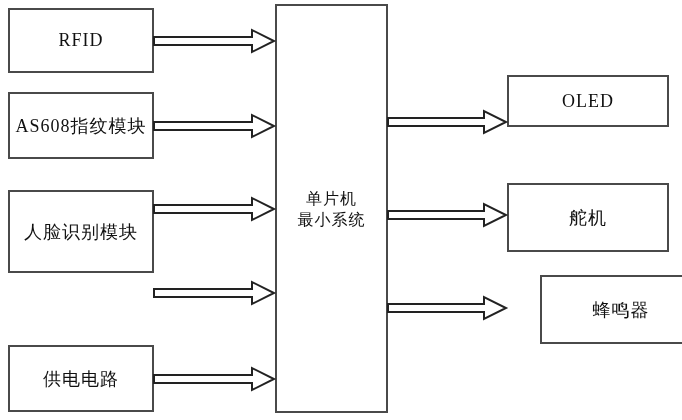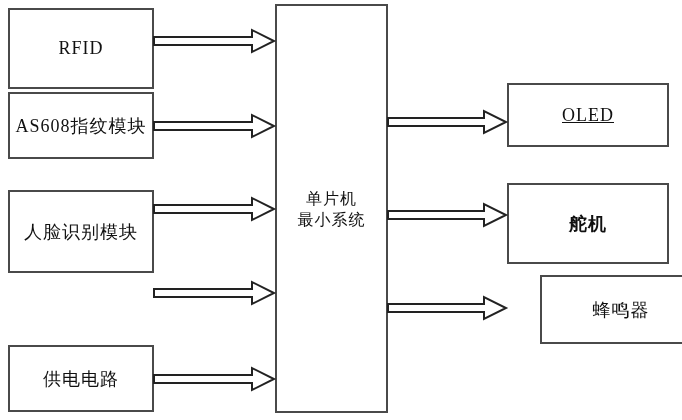--- a/index.html
+++ b/index.html
@@ -51,44 +51,44 @@
     stroke: #222222;
     stroke-width: 2;
     stroke-linejoin: miter;
   }
 </style>
 </head>
 <body>
 
 <div id="canvas">
 
-  <div class="box left-col" style="top:8px;  height:81px;">
+  <div class="box left-col" style="top:8px;  height:65px;">
     <span>RFID</span>
   </div>
   <div class="box left-col" style="top:92px; height:67px;">
     <span>AS608指纹模块</span>
   </div>
   <div class="box left-col" style="top:190px; height:83px;">
     <span>人脸识别模块</span>
   </div>
   <div class="box center-col">
     <div>
       <div>单片机</div>
       <div>最小系统</div>
     </div>
   </div>
 
   <div class="box left-col" style="top:345px; height:67px;">
     <span>供电电路</span>
   </div>
 
-  <div class="box right-col" style="top:83px;  height:64px;text-decoration:underline;">
+  <div class="box right-col" style="top:75px;  height:52px;">
     <span>OLED</span>
   </div>
-  <div class="box right-col" style="top:183px; height:81px;font-weight:bold;">
+  <div class="box right-col" style="top:183px; height:69px;">
     <span>舵机</span>
   </div>
   <div class="box right-col" style="top:275px; height:69px;margin-left:33px;">
     <span>蜂鸣器</span>
   </div>
 
   <svg id="arrow-layer" viewBox="0 0 682 420" xmlns="http://www.w3.org/2000/svg">
     <polygon points="154,37 252,37 252,30 274,41 252,52 252,45 154,45"></polygon>
     <polygon points="154,122 252,122 252,115 274,126 252,137 252,130 154,130"></polygon>
     <polygon points="154,205 252,205 252,198 274,209 252,220 252,213 154,213"></polygon>

